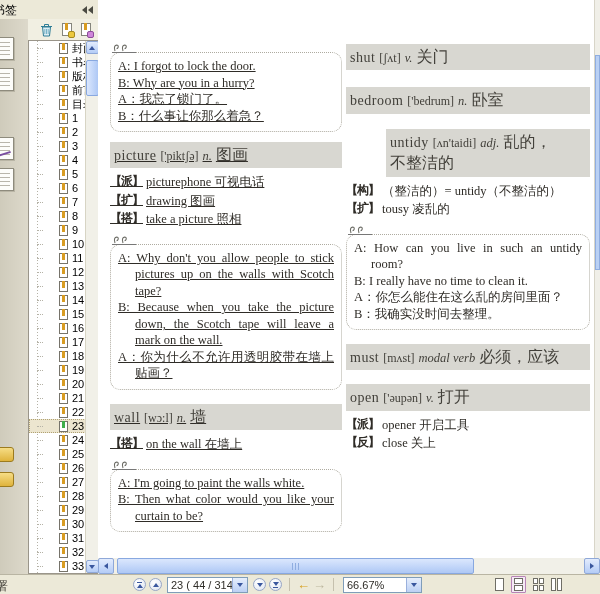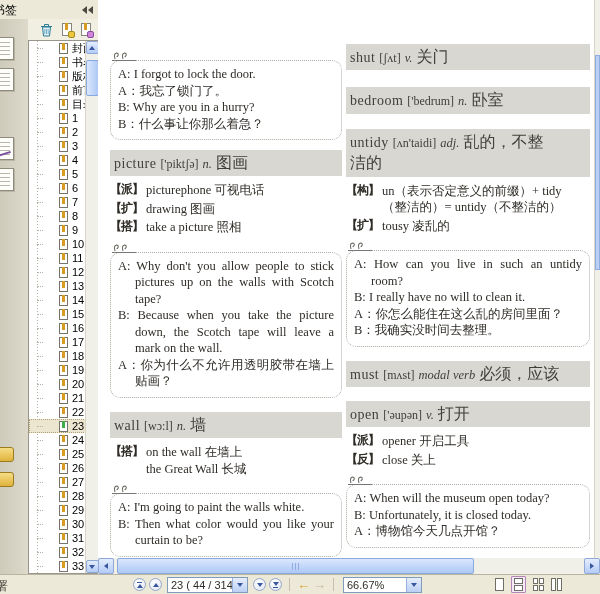--- a/index.html
+++ b/index.html
@@ -59,29 +59,29 @@
   .v-thumb { position:absolute; top:55px; height:215px; left:0; right:0; background:#b9d0f4; border:1px solid #8fade0; }
 
   .h-scroll { height:16px; display:flex; background:#f1f0e8; flex:none; }
   .hs-btn { width:16px; height:16px; background:linear-gradient(#e3ecfd,#b4ccf6); border:1px solid #8fa8d8; border-radius:2px; display:flex; align-items:center; justify-content:center; flex:none; cursor:pointer; }
   .h-track { flex:1; position:relative; }
   .h-thumb { position:absolute; left:3px; width:76%; top:0; bottom:0; background:linear-gradient(#dbe7fd,#aec8f5); border:1px solid #88a8e0; border-radius:2px; cursor:pointer; }
   .h-thumb::after { content:""; position:absolute; left:50%; top:4px; width:1px; height:7px; margin-left:-4px; background:#8fade0; box-shadow:3px 0 0 #8fade0,6px 0 0 #8fade0; }
 
   
   .col { position:absolute; font-size:12.5px; line-height:1.32; }
-  .col-left  { left:12px;  top:44px; width:232px; }
+  .col-left  { left:12px;  top:36px; width:232px;text-decoration:underline; }
   .col-right { left:248px; top:34px; width:244px; }
 
   .entry-hd { background:#d8d7d1; padding:2px 4px 3px; margin:10px 0 6px; color:#413f39; }
   .entry-hd .ew { font-size:14px; letter-spacing:.5px; }
   .entry-hd .eph { font-size:12px; margin-left:4px; }
   .entry-hd .epos { font-style:italic; margin-left:4px; }
   .entry-hd .emean { margin-left:4px; font-size:16px; }
-  .entry-hd.wrap2 { padding-right:34px; }
+  .entry-hd.wrap2 { padding-right:34px;margin-left:40px; }
 
   .tag-row { display:flex; margin:2px 0; }
   .tg { flex:none; font-weight:bold; font-size:12px; letter-spacing:-1px; margin-right:3px; }
   .tg-lines { display:flex; flex-direction:column; }
 
   .dialog { position:relative; margin-top:16px; }
   .dlg-icon { position:absolute; top:-9px; left:2px; width:24px; border-bottom:1px solid #777; text-align:left; line-height:0; background:#fff; }
   .dlg-box { border:1px dotted #aeaba0; border-radius:10px; padding:5px 7px 7px; background:#fff; }
   .dlg-line { text-align:justify; padding-left:17px; text-indent:-17px; }
 
@@ -449,22 +449,22 @@
           <div class="col col-left">
             <div class="dialog">
               <span class="dlg-icon">
                 <svg width="18" height="9" viewBox="0 0 18 9">
                     <path d="M3 8 C1.5 4 3 1.5 5.5 2.2 C7 2.8 6.2 5.5 4.6 5.6" fill="none" stroke="#6b6b64" stroke-width="1.1"></path>
                     <path d="M11 8 C9.5 4 11 1.5 13.5 2.2 C15 2.8 14.2 5.5 12.6 5.6" fill="none" stroke="#6b6b64" stroke-width="1.1"></path>
                   </svg>
               </span>
               <div class="dlg-box">
                   <div class="dlg-line">A: I forgot to lock the door.</div>
+                  <div class="dlg-line">B: Why are you in a hurry?</div>
                   <div class="dlg-line">A：我忘了锁门了。</div>
-                  <div class="dlg-line">B: Why are you in a hurry?</div>
                   <div class="dlg-line">B：什么事让你那么着急？</div>
                 </div>
             </div>
 
             <div class="entry-hd">
               <span class="ew">picture</span><span class="eph">['piktʃə]</span><span class="epos">n.</span><span class="emean">图画</span>
             </div>
             <div class="tag-row">
               <span class="tg">【派】</span>
               <span class="tg-lines">
@@ -498,21 +498,20 @@
                 </div>
             </div>
 
             <div class="entry-hd" style="margin-top:14px">
               <span class="ew">wall</span><span class="eph">[wɔ:l]</span><span class="epos">n.</span><span class="emean">墙</span>
             </div>
             <div class="tag-row">
               <span class="tg">【搭】</span>
               <span class="tg-lines">
                 <span>on the wall 在墙上</span>
-                <span>the Great Wall 长城</span>
               </span>
             </div>
 
             <div class="dialog">
               <span class="dlg-icon">
                 <svg width="18" height="9" viewBox="0 0 18 9">
                     <path d="M3 8 C1.5 4 3 1.5 5.5 2.2 C7 2.8 6.2 5.5 4.6 5.6" fill="none" stroke="#6b6b64" stroke-width="1.1"></path>
                     <path d="M11 8 C9.5 4 11 1.5 13.5 2.2 C15 2.8 14.2 5.5 12.6 5.6" fill="none" stroke="#6b6b64" stroke-width="1.1"></path>
                   </svg>
               </span>
@@ -532,41 +531,40 @@
             <div class="entry-hd" style="margin-top:17px">
               <span class="ew">bedroom</span><span class="eph">['bedrum]</span><span class="epos">n.</span><span class="emean">卧室</span>
             </div>
 
             <div class="entry-hd wrap2" style="margin-top:15px">
               <span class="ew">untidy</span><span class="eph">[ʌn'taidi]</span><span class="epos">adj.</span><span class="emean">乱的，不整洁的</span>
             </div>
             <div class="tag-row">
               <span class="tg">【构】</span>
               <span class="tg-lines">
-                <span>un（表示否定意义的前缀）+ tidy</span>
                 <span>（整洁的）= untidy（不整洁的）</span>
               </span>
             </div>
             <div class="tag-row">
               <span class="tg">【扩】</span>
               <span class="tg-lines">
                   <span>tousy 凌乱的</span>
                 </span>
             </div>
 
             <div class="dialog">
               <span class="dlg-icon">
                 <svg width="18" height="9" viewBox="0 0 18 9">
                     <path d="M3 8 C1.5 4 3 1.5 5.5 2.2 C7 2.8 6.2 5.5 4.6 5.6" fill="none" stroke="#6b6b64" stroke-width="1.1"></path>
                     <path d="M11 8 C9.5 4 11 1.5 13.5 2.2 C15 2.8 14.2 5.5 12.6 5.6" fill="none" stroke="#6b6b64" stroke-width="1.1"></path>
                   </svg>
               </span>
               <div class="dlg-box">
                   <div class="dlg-line">A: How can you live in such an untidy room?</div>
-                  <div class="dlg-line">B: I really have no will to clean it.</div>
+                  <div class="dlg-line">B: I really have no time to clean it.</div>
                   <div class="dlg-line">A：你怎么能住在这么乱的房间里面？</div>
                   <div class="dlg-line">B：我确实没时间去整理。</div>
                 </div>
             </div>
 
             <div class="entry-hd" style="margin-top:14px">
               <span class="ew">must</span><span class="eph">[mʌst]</span><span class="epos">modal verb</span><span class="emean">必须，应该</span>
             </div>
 
             <div class="entry-hd" style="margin-top:14px">
@@ -578,33 +576,20 @@
                 <span>opener 开启工具</span>
               </span>
             </div>
             <div class="tag-row">
               <span class="tg">【反】</span>
               <span class="tg-lines">
                   <span>close 关上</span>
                 </span>
             </div>
 
-            <div class="dialog">
-              <span class="dlg-icon">
-                <svg width="18" height="9" viewBox="0 0 18 9">
-                    <path d="M3 8 C1.5 4 3 1.5 5.5 2.2 C7 2.8 6.2 5.5 4.6 5.6" fill="none" stroke="#6b6b64" stroke-width="1.1"></path>
-                    <path d="M11 8 C9.5 4 11 1.5 13.5 2.2 C15 2.8 14.2 5.5 12.6 5.6" fill="none" stroke="#6b6b64" stroke-width="1.1"></path>
-                  </svg>
-              </span>
-              <div class="dlg-box">
-                  <div class="dlg-line">A: When will the museum open today?</div>
-                  <div class="dlg-line">B: Unfortunately, it is closed today.</div>
-                  <div class="dlg-line">A：博物馆今天几点开馆？</div>
-                </div>
-            </div>
           </div>
 
         </div>
         <div class="v-scroll">
           <div class="v-thumb"></div>
         </div>
       </div>
       <div class="h-scroll">
         <div class="hs-btn">
             <span class="tri-left"></span>

